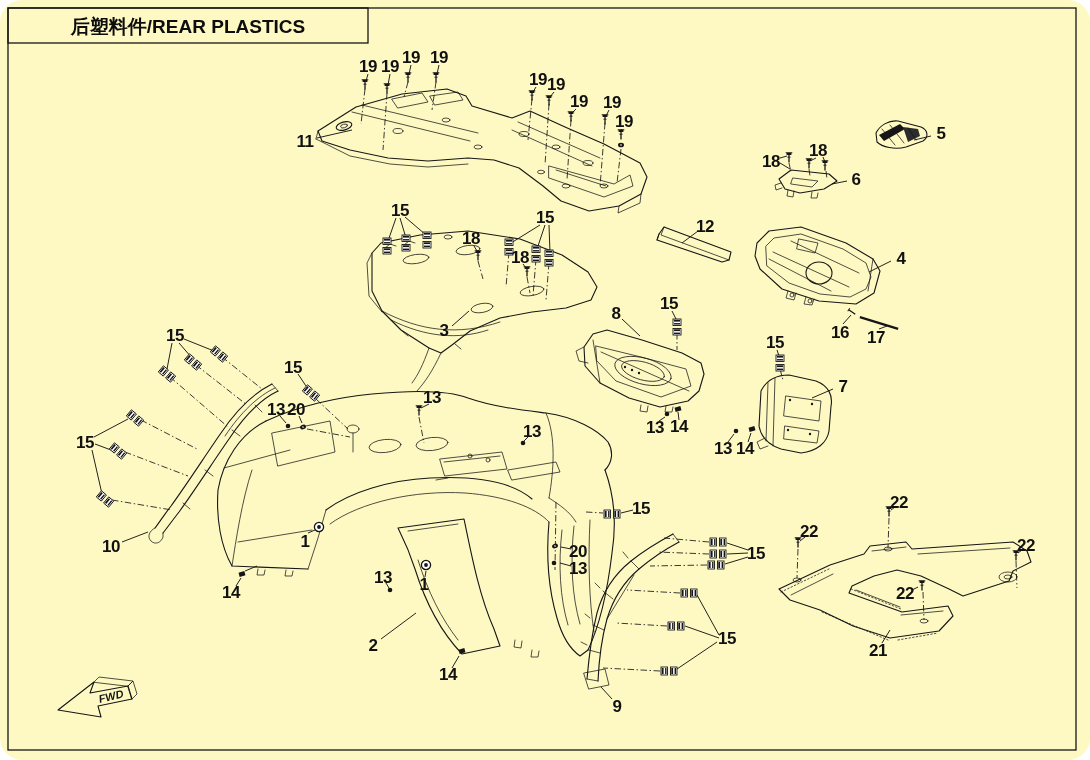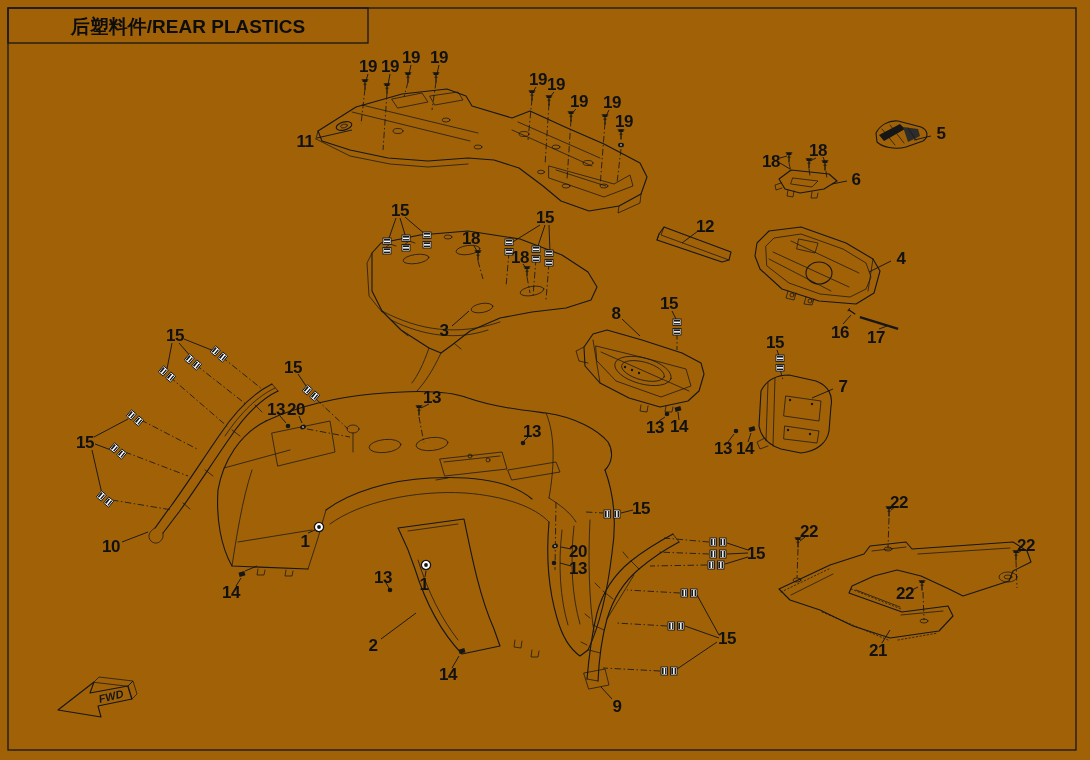--- a/index.html
+++ b/index.html
@@ -1,17 +1,17 @@
 <!DOCTYPE html>
 <html><head>
 <meta charset="utf-8">
 <style>
   html,body{margin:0;padding:0;background:#ffffff;}
-  .sheet{position:relative;width:1090px;height:760px;background:#a16207;overflow:hidden;
-         font-family:"Liberation Sans", sans-serif;}
+  .sheet{position:relative;width:1090px;height:760px;background:#fef9c3;overflow:hidden;
+         font-family:"Liberation Sans", sans-serif;border-radius:22px;}
   svg{position:absolute;left:0;top:0;}
   svg path, svg line, svg rect, svg ellipse, svg circle{vector-effect:none;}
   .part path,.part rect,.part ellipse,.part circle,.part line{fill:none;stroke:#161616;stroke-width:1.1;
          stroke-linecap:round;stroke-linejoin:round;}
   .part .thin{stroke-width:0.75;}
   .part .fill{fill:#161616;stroke:none;}
   .part .fillg{fill:#2c2c2c;stroke:none;}
   .callout-text{font-family:"Liberation Sans", sans-serif;font-weight:700;font-size:17px;fill:#111111;
          letter-spacing:-0.4px;}
   .title-text{font-family:"Liberation Sans", sans-serif;font-weight:700;font-size:19px;fill:#0d0d0d;}

